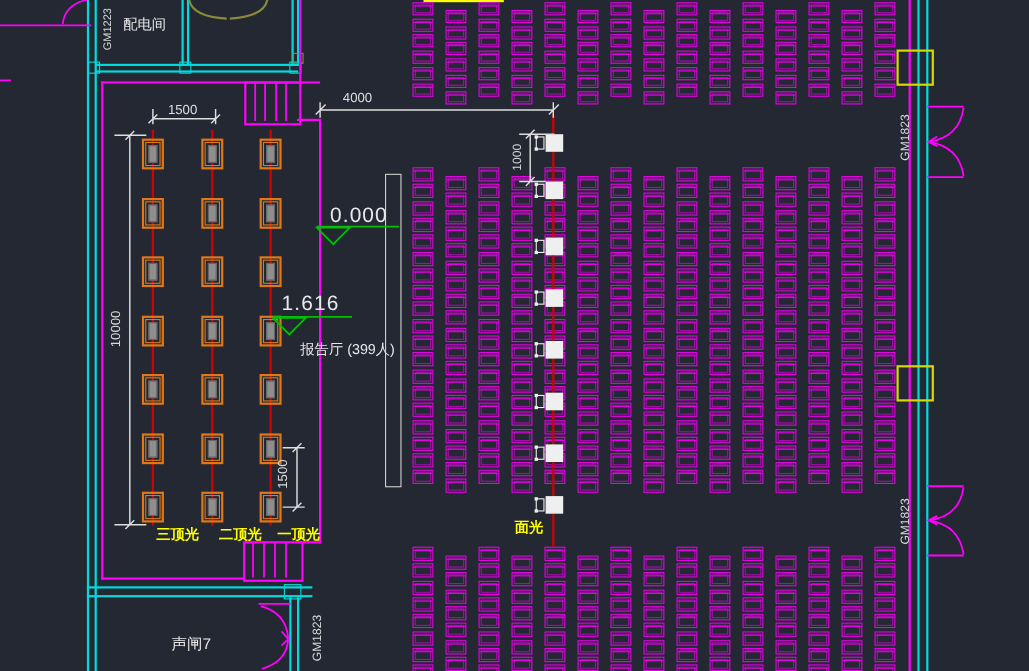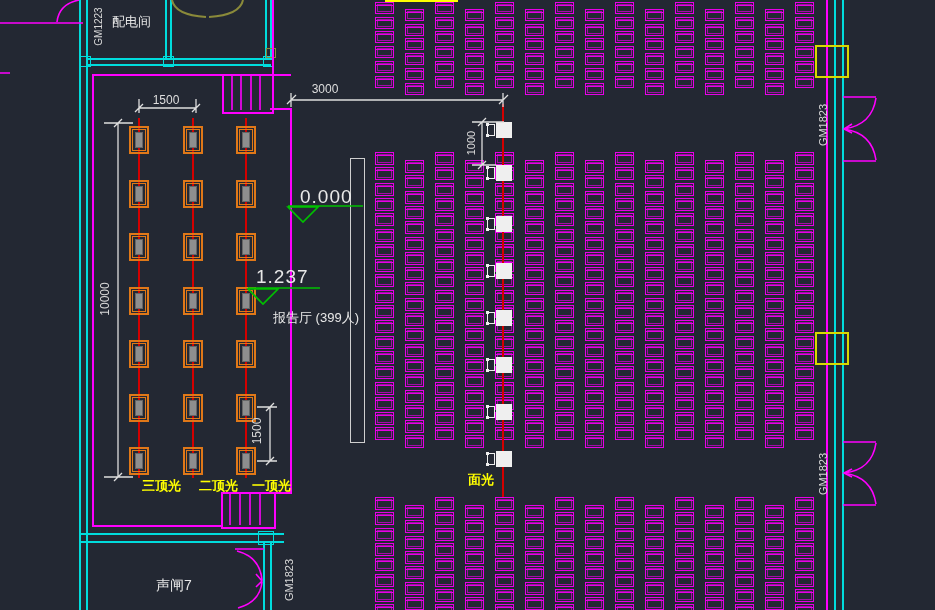--- a/index.html
+++ b/index.html
@@ -650,26 +650,26 @@
     <path class="wh" d="M482,122 V165 M472,122 H504 M472,165 H496 M478,126 L486,118 M478,169 L486,161"></path>
 
     <path class="wh" d="M270,407 V461 M257,407 H277 M257,461 H277 M266,411 L274,403 M266,465 L274,457"></path>
   </svg>
 
   <div class="txt" style="left:112px;top:13px;font-size:13px;">配电间</div>
   <div class="vtxt" style="left:73px;top:21px;width:50px;font-size:10px;">GM1223</div>
 
   <div class="dim" style="left:144px;top:93px;width:44px;">1500</div>
   <div class="vtxt" style="left:80px;top:292px;width:50px;font-size:12px;">10000</div>
-  <div class="dim" style="left:303px;top:82px;width:44px;">3000</div>
+  <div class="dim" style="left:303px;top:82px;width:44px;">4000</div>
   <div class="vtxt" style="left:453px;top:137px;width:36px;">1000</div>
   <div class="vtxt" style="left:238px;top:424px;width:38px;font-size:12px;">1500</div>
 
   <div class="lvl" style="left:300px;top:186px;">0.000</div>
-  <div class="lvl" style="left:256px;top:266px;">1.237</div>
+  <div class="lvl" style="left:256px;top:266px;">1.616</div>
   <div class="txt" style="left:273px;top:309px;font-size:13px;">报告厅 (399人)</div>
 
   <div class="ylab" style="left:142px;top:477px;">三顶光</div>
   <div class="ylab" style="left:199px;top:477px;">二顶光</div>
   <div class="ylab" style="left:252px;top:477px;">一顶光</div>
   <div class="ylab" style="left:468px;top:471px;">面光</div>
 
   <div class="vtxt" style="left:798px;top:119px;width:50px;">GM1823</div>
   <div class="vtxt" style="left:798px;top:468px;width:50px;">GM1823</div>
   <div class="vtxt" style="left:264px;top:574px;width:50px;">GM1823</div>

